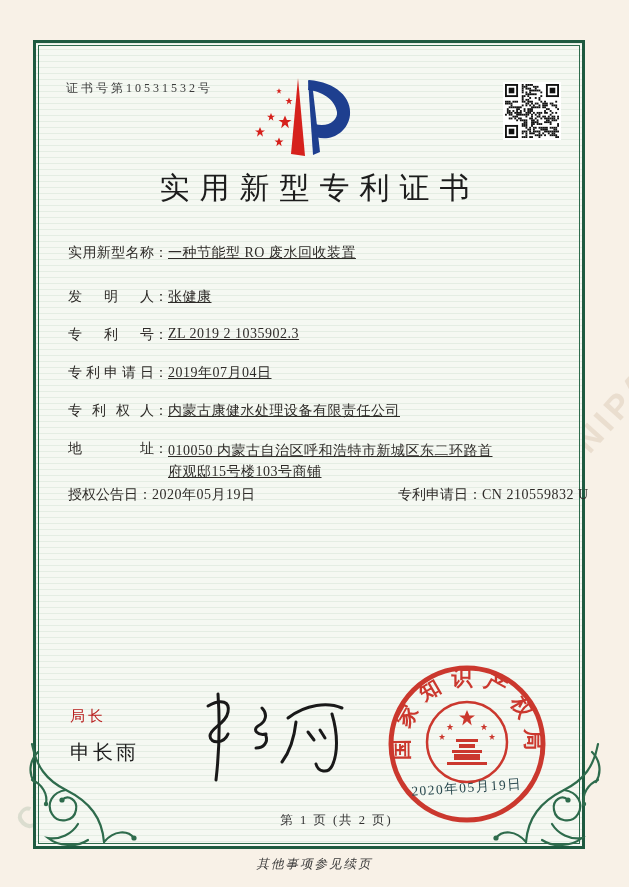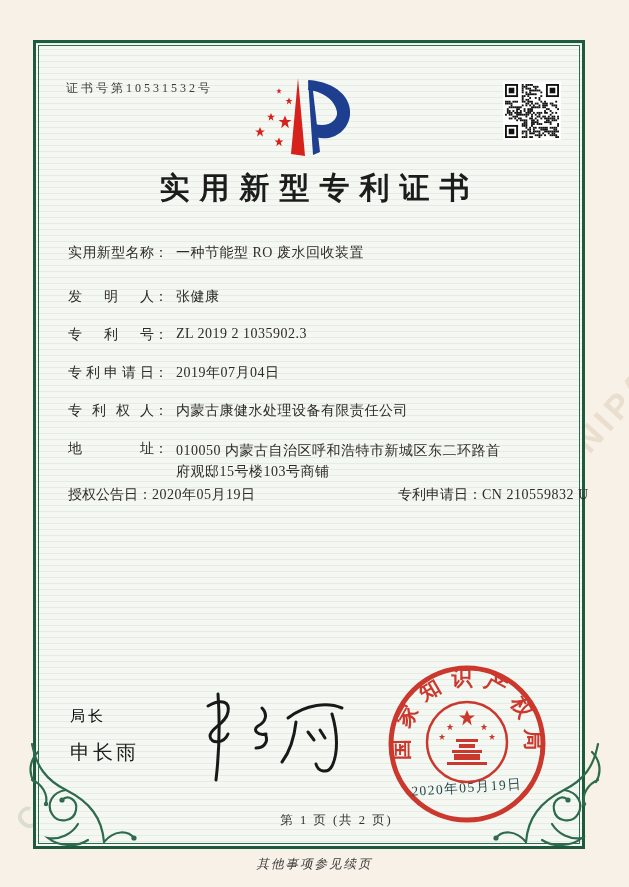--- a/index.html
+++ b/index.html
@@ -20,40 +20,40 @@
   .frame::after{
     content:""; position:absolute; inset:2px;
     border:1px solid #2e6b4d; pointer-events:none;
   }
   .cert-no{
     position:absolute; left:66px; top:80px;
     font-size:12px; letter-spacing:3px; color:#3b3b3b;
   }
   .title{
     position:absolute; left:0; right:0; top:168px;
-    text-align:center; font-size:30px; font-weight:700;
+    text-align:center; font-size:30px; font-weight:400;
     letter-spacing:10px; text-indent:10px; color:#1c1c1c;
   }
   .row{position:absolute; left:68px; font-size:14px; color:#2e2b28; white-space:nowrap;}
   .row .lab{
     display:inline-block; width:86px; vertical-align:top;
     text-align:justify; text-align-last:justify;
   }
   .row .colon{display:inline-block; vertical-align:top;}
-  .row .val{display:inline-block; vertical-align:top; margin-left:8px; letter-spacing:.5px;}
+  .row .val{display:inline-block; vertical-align:top; letter-spacing:.5px;text-decoration:underline;}
   .row.addr{white-space:normal;}
   .row.addr .val{width:330px; line-height:21px;}
   .grant-no{position:absolute; left:330px; top:0; white-space:nowrap;}
   .paras{
     position:absolute; left:58px; top:511px; width:514px;
     font-size:13.5px; line-height:22.5px; color:#35322e;
     font-style:italic;
   }
   .paras p{margin:0; text-indent:2em;}
-  .signer-title{position:absolute; left:70px; top:707px; font-size:15px; letter-spacing:3px; color:#000000;}
+  .signer-title{position:absolute; left:70px; top:707px; font-size:15px; letter-spacing:3px; color:#b91c1c;}
   .signer-name{position:absolute; left:70px; top:739px; font-size:20px; letter-spacing:3px; color:#222;}
   .pageinfo{
     position:absolute; left:0; right:0; top:812px; text-align:center;
     font-size:12.5px; letter-spacing:2px; color:#333;margin-left:44px;
   }
   .footnote{
     position:absolute; left:0; right:0; top:856px; text-align:center;
     font-size:12.5px; letter-spacing:2px; color:#3a3a3a; font-style:italic;
   }
   .wm{

